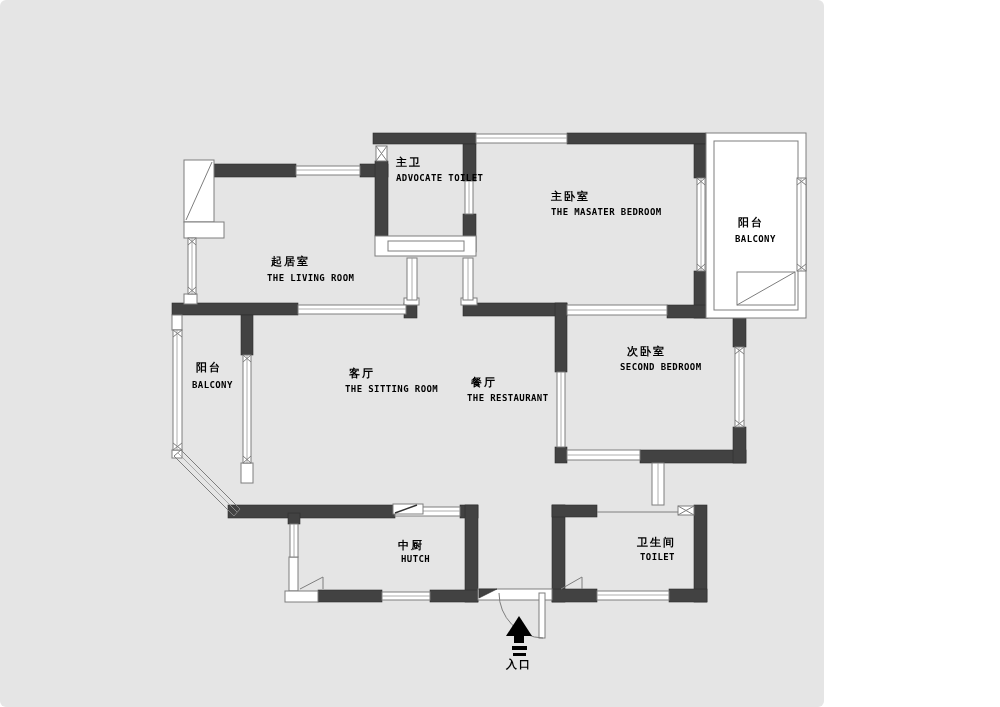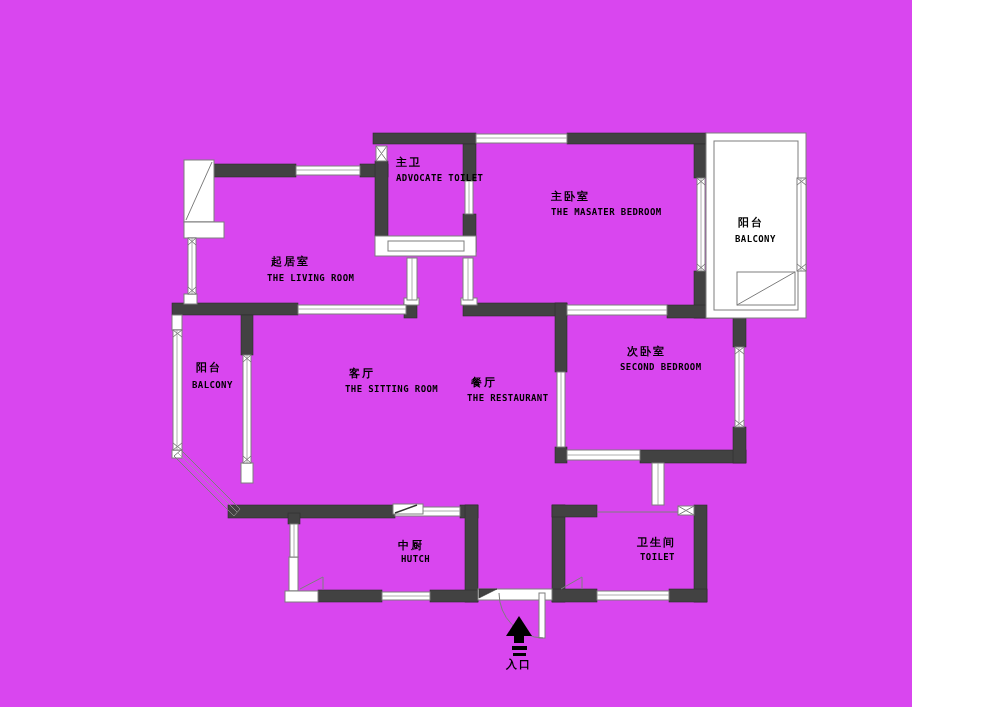--- a/index.html
+++ b/index.html
@@ -1,17 +1,17 @@
 <!DOCTYPE html>
 <html><head>
 <meta charset="utf-8">
 <style>
   html,body{margin:0;padding:0;background:#ffffff;}
-  .canvas{position:relative;width:912px;height:707px;background:#d946ef;overflow:hidden;
-          font-family:"DejaVu Sans",sans-serif;}
+  .canvas{position:relative;width:824px;height:707px;background:#e5e5e5;overflow:hidden;
+          font-family:"DejaVu Sans",sans-serif;border-radius:6px;}
   svg{display:block;}
   .w   {fill:#424242;stroke:#2e2e2e;stroke-width:0.6;}            
   .t   {fill:#ffffff;stroke:#7e7e7e;stroke-width:1;}              
   .l   {stroke:#7e7e7e;stroke-width:1;fill:none;}                 
   .l2  {stroke:#9a9a9a;stroke-width:0.8;fill:none;}               
   .dk  {stroke:#333333;stroke-width:1.4;fill:none;}               
   .blk {fill:#000000;stroke:none;}
   text.zh{font-family:"DejaVu Sans",sans-serif;font-size:11px;font-weight:bold;
           letter-spacing:2px;fill:#000000;}
   text.en{font-family:"DejaVu Sans Mono",monospace;font-size:9px;font-weight:bold;

